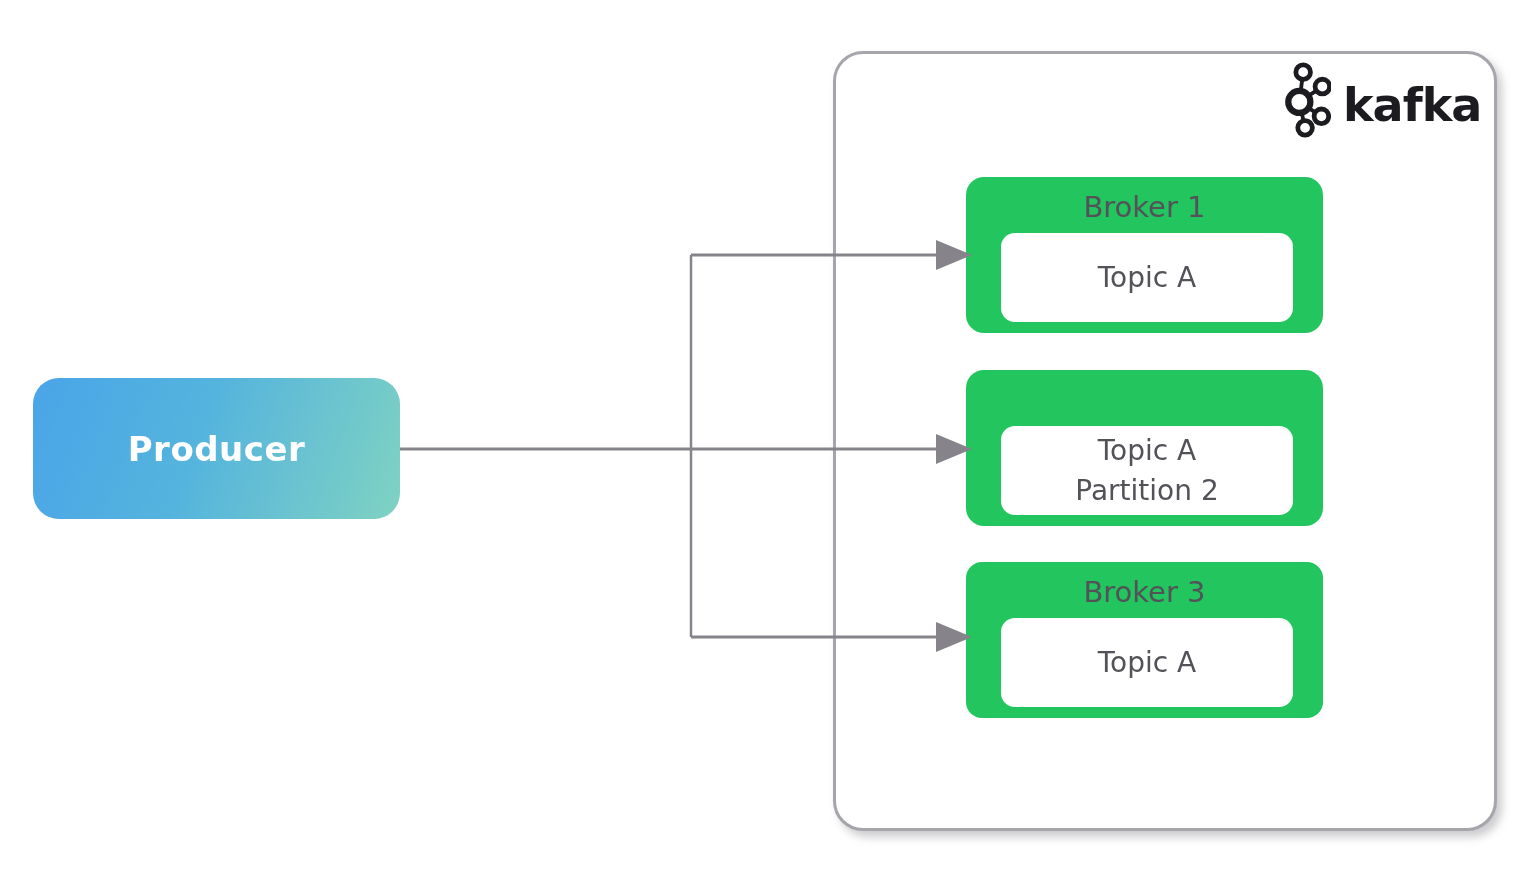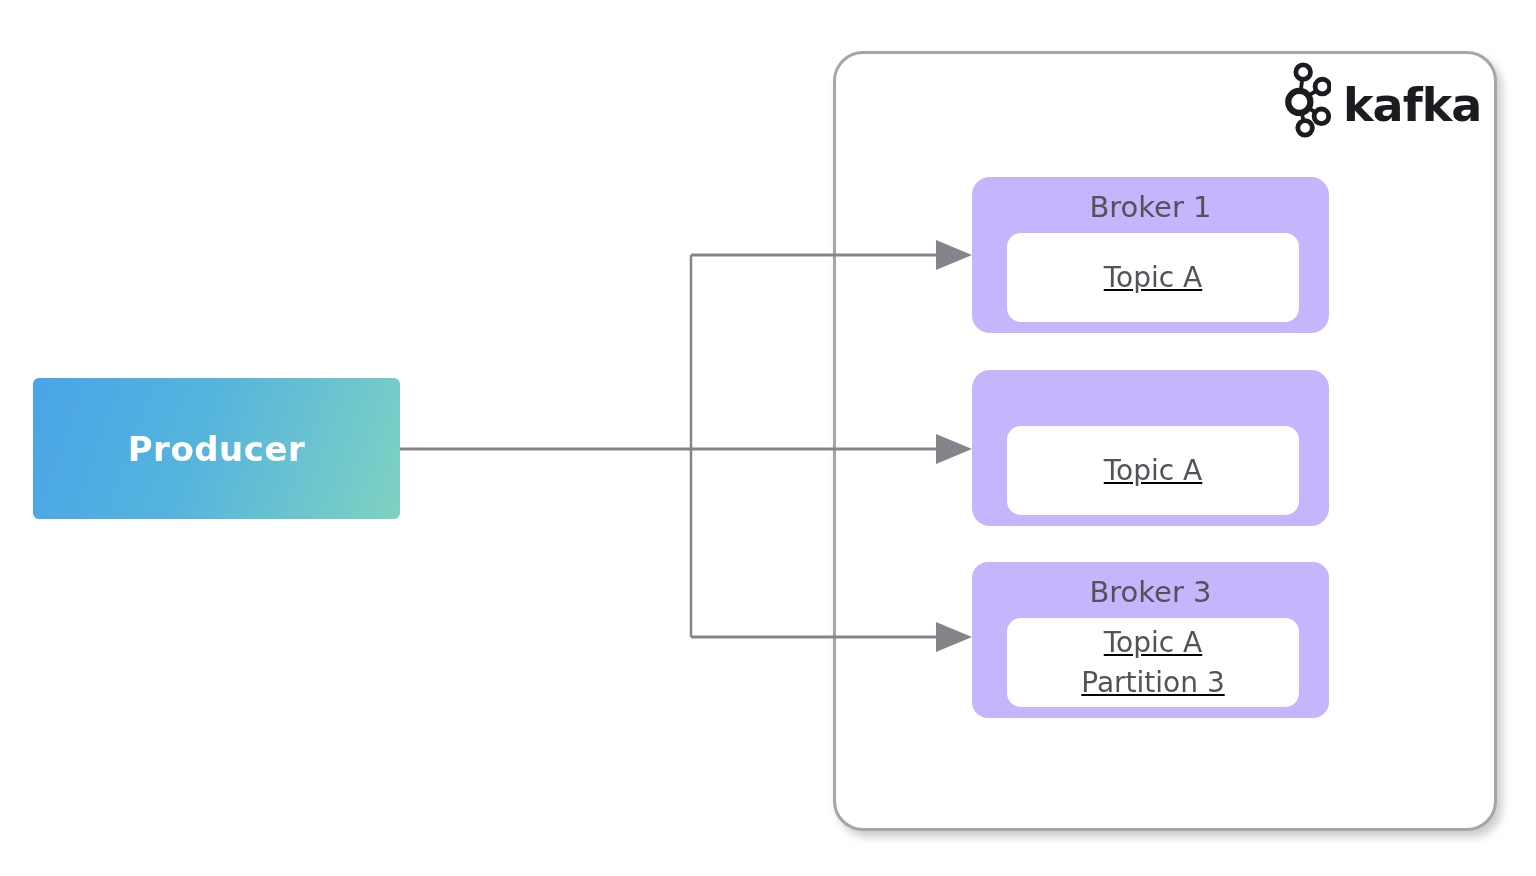--- a/index.html
+++ b/index.html
@@ -12,21 +12,21 @@
     height: 876px;
     background: #ffffff;
     overflow: hidden;
   }
 
   
   .producer {
     position: absolute;
     left: 33px; top: 378px;
     width: 367px; height: 141px;
-    border-radius: 6px;
+    border-radius: 26px;
     background: linear-gradient(110deg, #4aa4e8 0%, #55b4dd 45%, #7fd2c2 100%);
     display: flex; align-items: center; justify-content: center;
     z-index: 3;
   }
   .producer-label {
     color: #ffffff;
     font-size: 34px;
     font-weight: 600;
     letter-spacing: 0.5px;
   }
@@ -54,23 +54,23 @@
     font-size: 46px;
     font-weight: bold;
     letter-spacing: -1px;
     line-height: 1;
     padding-top: 6px;
   }
 
   
   .broker {
     position: absolute;
-    left: 136px;
+    left: 130px;
     width: 357px; height: 156px;
-    background: #c4b5fd;
+    background: #22c55e;
     border-radius: 18px;
   }
   .broker-1 { top: 123px; }
   .broker-2 { top: 316px; }
   .broker-3 { top: 508px; border-radius: 16px; }
 
   .broker-title {
     position: absolute;
     top: 13px; left: 0; right: 0;
     text-align: center;
@@ -78,21 +78,21 @@
     font-size: 29px;
     font-weight: 500;
   }
   .partition-box {
     position: absolute;
     left: 35px; top: 56px;
     width: 292px; height: 89px;
     background: #ffffff;
     border-radius: 14px;
     display: flex; flex-direction: column;
-    align-items: center; justify-content: center; text-decoration: underline;
+    align-items: center; justify-content: center;
   }
   .partition-box .line {
     color: #545159;
     font-size: 28px;
     font-weight: 500;
     line-height: 40px;
   }
 
   
   .arrows {
@@ -132,28 +132,28 @@
     <div class="broker broker-1">
       <div class="broker-title">Broker 1</div>
       <div class="partition-box">
         <div class="line">Topic A</div>
       </div>
     </div>
 
     <div class="broker broker-2">
       <div class="partition-box">
         <div class="line">Topic A</div>
+        <div class="line">Partition 2</div>
       </div>
     </div>
 
     <div class="broker broker-3">
       <div class="broker-title">Broker 3</div>
       <div class="partition-box">
         <div class="line">Topic A</div>
-        <div class="line">Partition 3</div>
       </div>
     </div>
 
   </div>
 
   <svg class="arrows" viewBox="0 0 1536 876">
     <defs>
       <marker id="arrowhead" markerWidth="12" markerHeight="10" refX="10" refY="5" orient="auto">
         <path d="M0,0 L12,5 L0,10 Z" fill="#86838a"></path>
       </marker>

